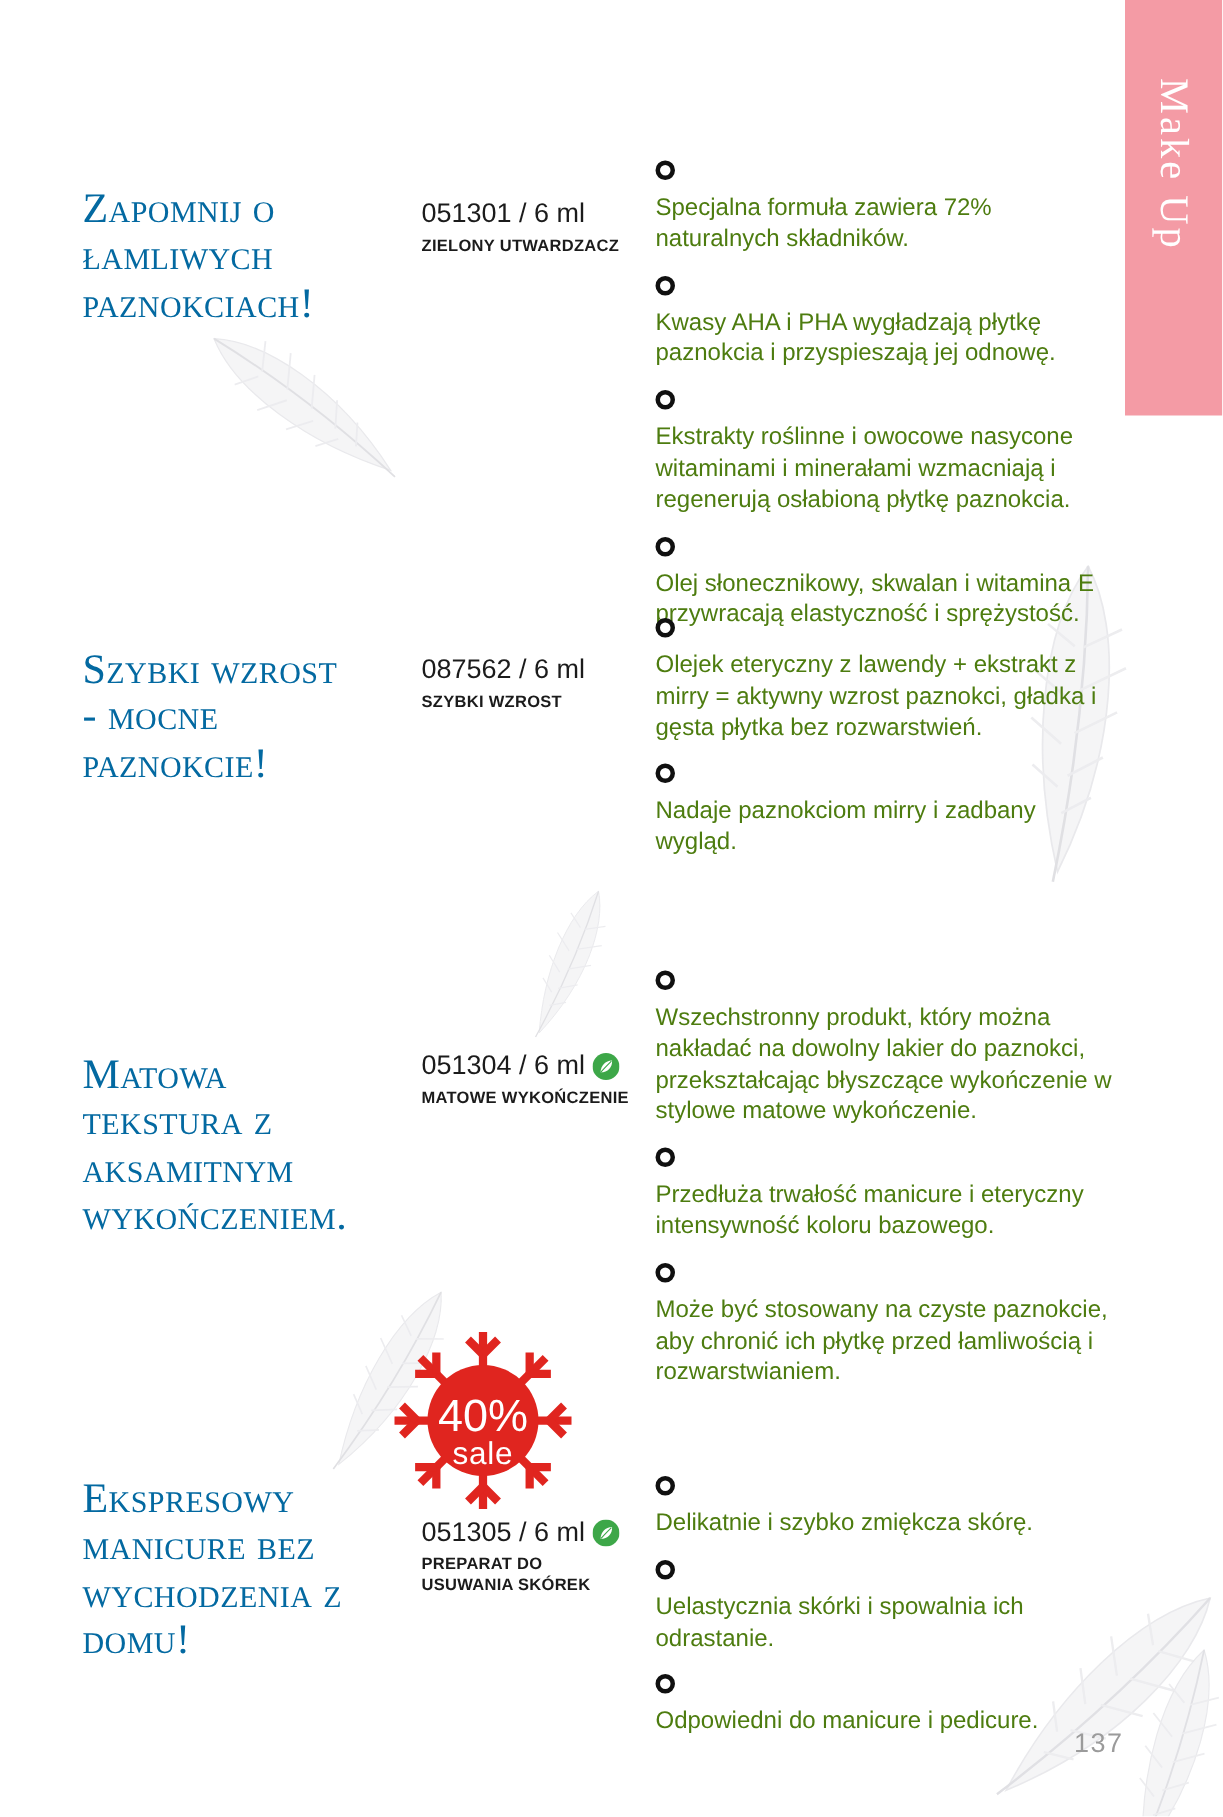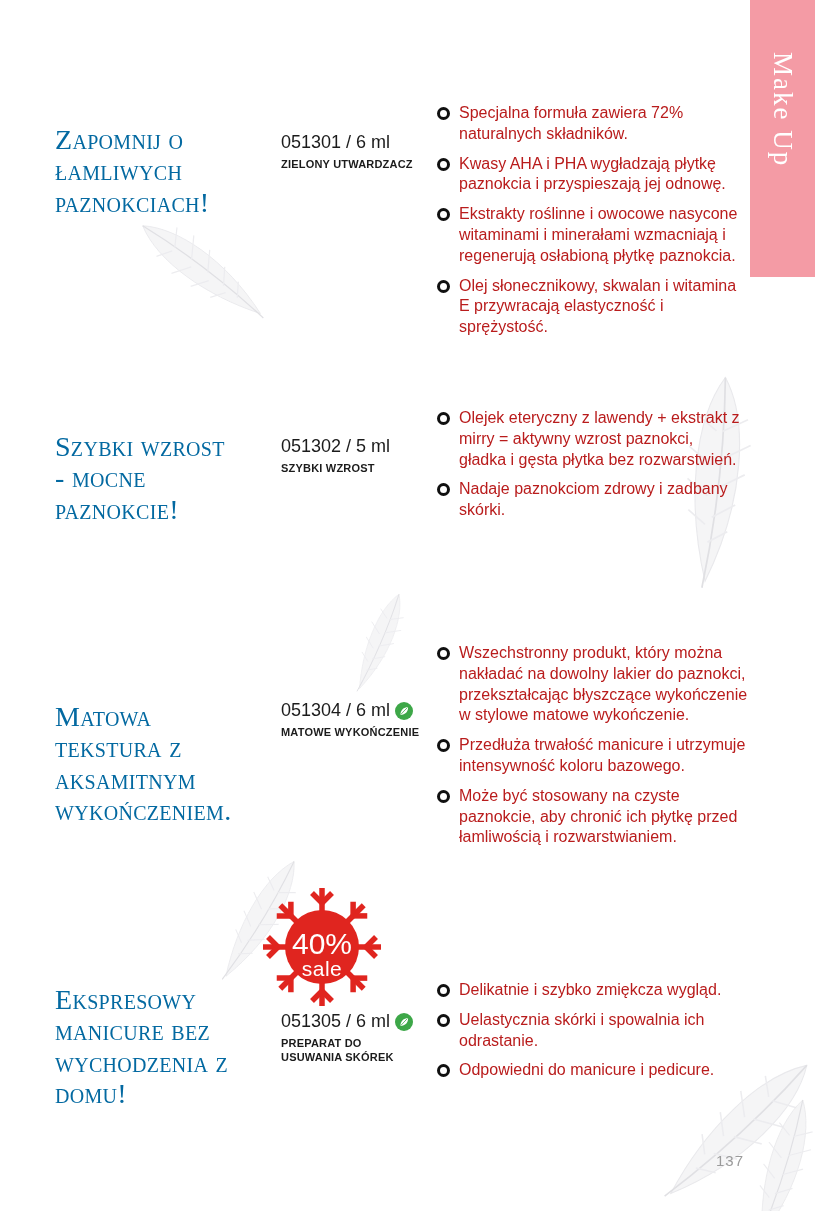--- a/index.html
+++ b/index.html
@@ -27,30 +27,30 @@
   }
 
   
   .product { position:absolute; width:140px; color:#1b1b1b; }
   .code { font-size:18px; display:flex; align-items:center; gap:5px; white-space:nowrap; }
   .pname { font-weight:bold; font-size:11px; line-height:1.3; margin-top:4px; letter-spacing:.2px; }
   .leaf { flex:0 0 auto; }
 
   
   .features { position:absolute; list-style:none; margin:0; padding:0; }
-  .features li { display:flex; gap:9px; margin-bottom:9px; font-size:16px; line-height:1.3; color:#b91c1c; }
+  .features li { display:flex; gap:9px; margin-bottom:9px; font-size:16px; line-height:1.3; color:#4d7c0f;flex-direction:column; }
   .ring { flex:0 0 auto; width:7px; height:7px; border:3.2px solid #101010; border-radius:50%; margin-top:4px; }
 
   
   .badge { position:absolute; left:256px; top:881px; }
   .badge text { font-family:"Liberation Sans", sans-serif; fill:#ffffff; text-anchor:middle; }
   .badge .pct { font-size:30px; font-weight:500; }
   .badge .sal { font-size:21px; font-weight:400; letter-spacing:.5px; }
 
-  .pagenum { position:absolute; left:716px; top:1152px; font-size:15px; color:#9b9b9b; letter-spacing:1px; }
+  .pagenum { position:absolute; left:716px; top:1152px; font-size:18px; color:#9b9b9b; letter-spacing:1px; }
 </style>
 </head>
 <body>
 
 <svg width="0" height="0" style="position:absolute">
   <defs>
     <g id="feather-shape">
       <path d="M50 8 C74 42 80 112 54 186 C30 120 27 48 50 8 Z" fill="#f4f4f6" stroke="#e7e7ea" stroke-width="1"></path>
       <path d="M50 8 C57 70 57 132 52 192" stroke="#dddde1" stroke-width="1.5" fill="none"></path>
       <path d="M53 55 L74 42 M54 80 L79 64 M54 105 L77 90 M53 130 L72 117 M52 152 L68 141 M48 55 L31 44 M47 85 L26 71 M47 112 L28 99 M48 137 L32 126" stroke="#ebebee" stroke-width="1.5" fill="none"></path>
@@ -107,52 +107,52 @@
         <span>Ekstrakty roślinne i owocowe nasycone witaminami i minerałami wzmacniają i regenerują osłabioną płytkę paznokcia.</span>
       </li>
     <li>
         <span class="ring"></span>
         <span>Olej słonecznikowy, skwalan i witamina E przywracają elastyczność i sprężystość.</span>
       </li>
   </ul>
 
   <h2 class="headline" style="left:55px;top:431px;width:178px">Szybki wzrost - mocne paznokcie!</h2>
   <div class="product" style="left:281px;top:436px">
-    <div class="code">051302 / 5 ml</div>
+    <div class="code">087562 / 6 ml</div>
     <div class="pname">SZYBKI WZROST</div>
   </div>
   <ul class="features" style="left:437px;top:408px;width:305px">
     <li>
         <span class="ring"></span>
         <span>Olejek eteryczny z lawendy + ekstrakt z mirry = aktywny wzrost paznokci, gładka i gęsta płytka bez rozwarstwień.</span>
       </li>
     <li>
         <span class="ring"></span>
-        <span>Nadaje paznokciom zdrowy i zadbany skórki.</span>
+        <span>Nadaje paznokciom mirry i zadbany wygląd.</span>
       </li>
   </ul>
 
   <h2 class="headline" style="left:55px;top:701px;width:180px">Matowa tekstura z aksamitnym wykończeniem.</h2>
   <div class="product" style="left:281px;top:700px">
     <div class="code">
       <span>051304 / 6 ml</span>
       <svg class="leaf" width="18" height="18" viewBox="0 0 24 24">
           <use href="#leaf-icon-shape"></use>
         </svg>
     </div>
     <div class="pname">MATOWE WYKOŃCZENIE</div>
   </div>
   <ul class="features" style="left:437px;top:643px;width:312px">
     <li>
         <span class="ring"></span>
         <span>Wszechstronny produkt, który można nakładać na dowolny lakier do paznokci, przekształcając błyszczące wykończenie w stylowe matowe wykończenie.</span>
       </li>
     <li>
         <span class="ring"></span>
-        <span>Przedłuża trwałość manicure i utrzymuje intensywność koloru bazowego.</span>
+        <span>Przedłuża trwałość manicure i eteryczny intensywność koloru bazowego.</span>
       </li>
     <li>
         <span class="ring"></span>
         <span>Może być stosowany na czyste paznokcie, aby chronić ich płytkę przed łamliwością i rozwarstwianiem.</span>
       </li>
   </ul>
 
   <svg class="badge" width="132" height="132" viewBox="-66 -66 132 132">
     <g stroke="#E0251F" stroke-width="5.5">
       <g transform="rotate(0)">
@@ -207,21 +207,21 @@
       <span>051305 / 6 ml</span>
       <svg class="leaf" width="18" height="18" viewBox="0 0 24 24">
           <use href="#leaf-icon-shape"></use>
         </svg>
     </div>
     <div class="pname">PREPARAT DO USUWANIA SKÓREK</div>
   </div>
   <ul class="features" style="left:437px;top:980px;width:305px">
     <li>
         <span class="ring"></span>
-        <span>Delikatnie i szybko zmiękcza wygląd.</span>
+        <span>Delikatnie i szybko zmiękcza skórę.</span>
       </li>
     <li>
         <span class="ring"></span>
         <span>Uelastycznia skórki i spowalnia ich odrastanie.</span>
       </li>
     <li>
         <span class="ring"></span>
         <span>Odpowiedni do manicure i pedicure.</span>
       </li>
   </ul>

